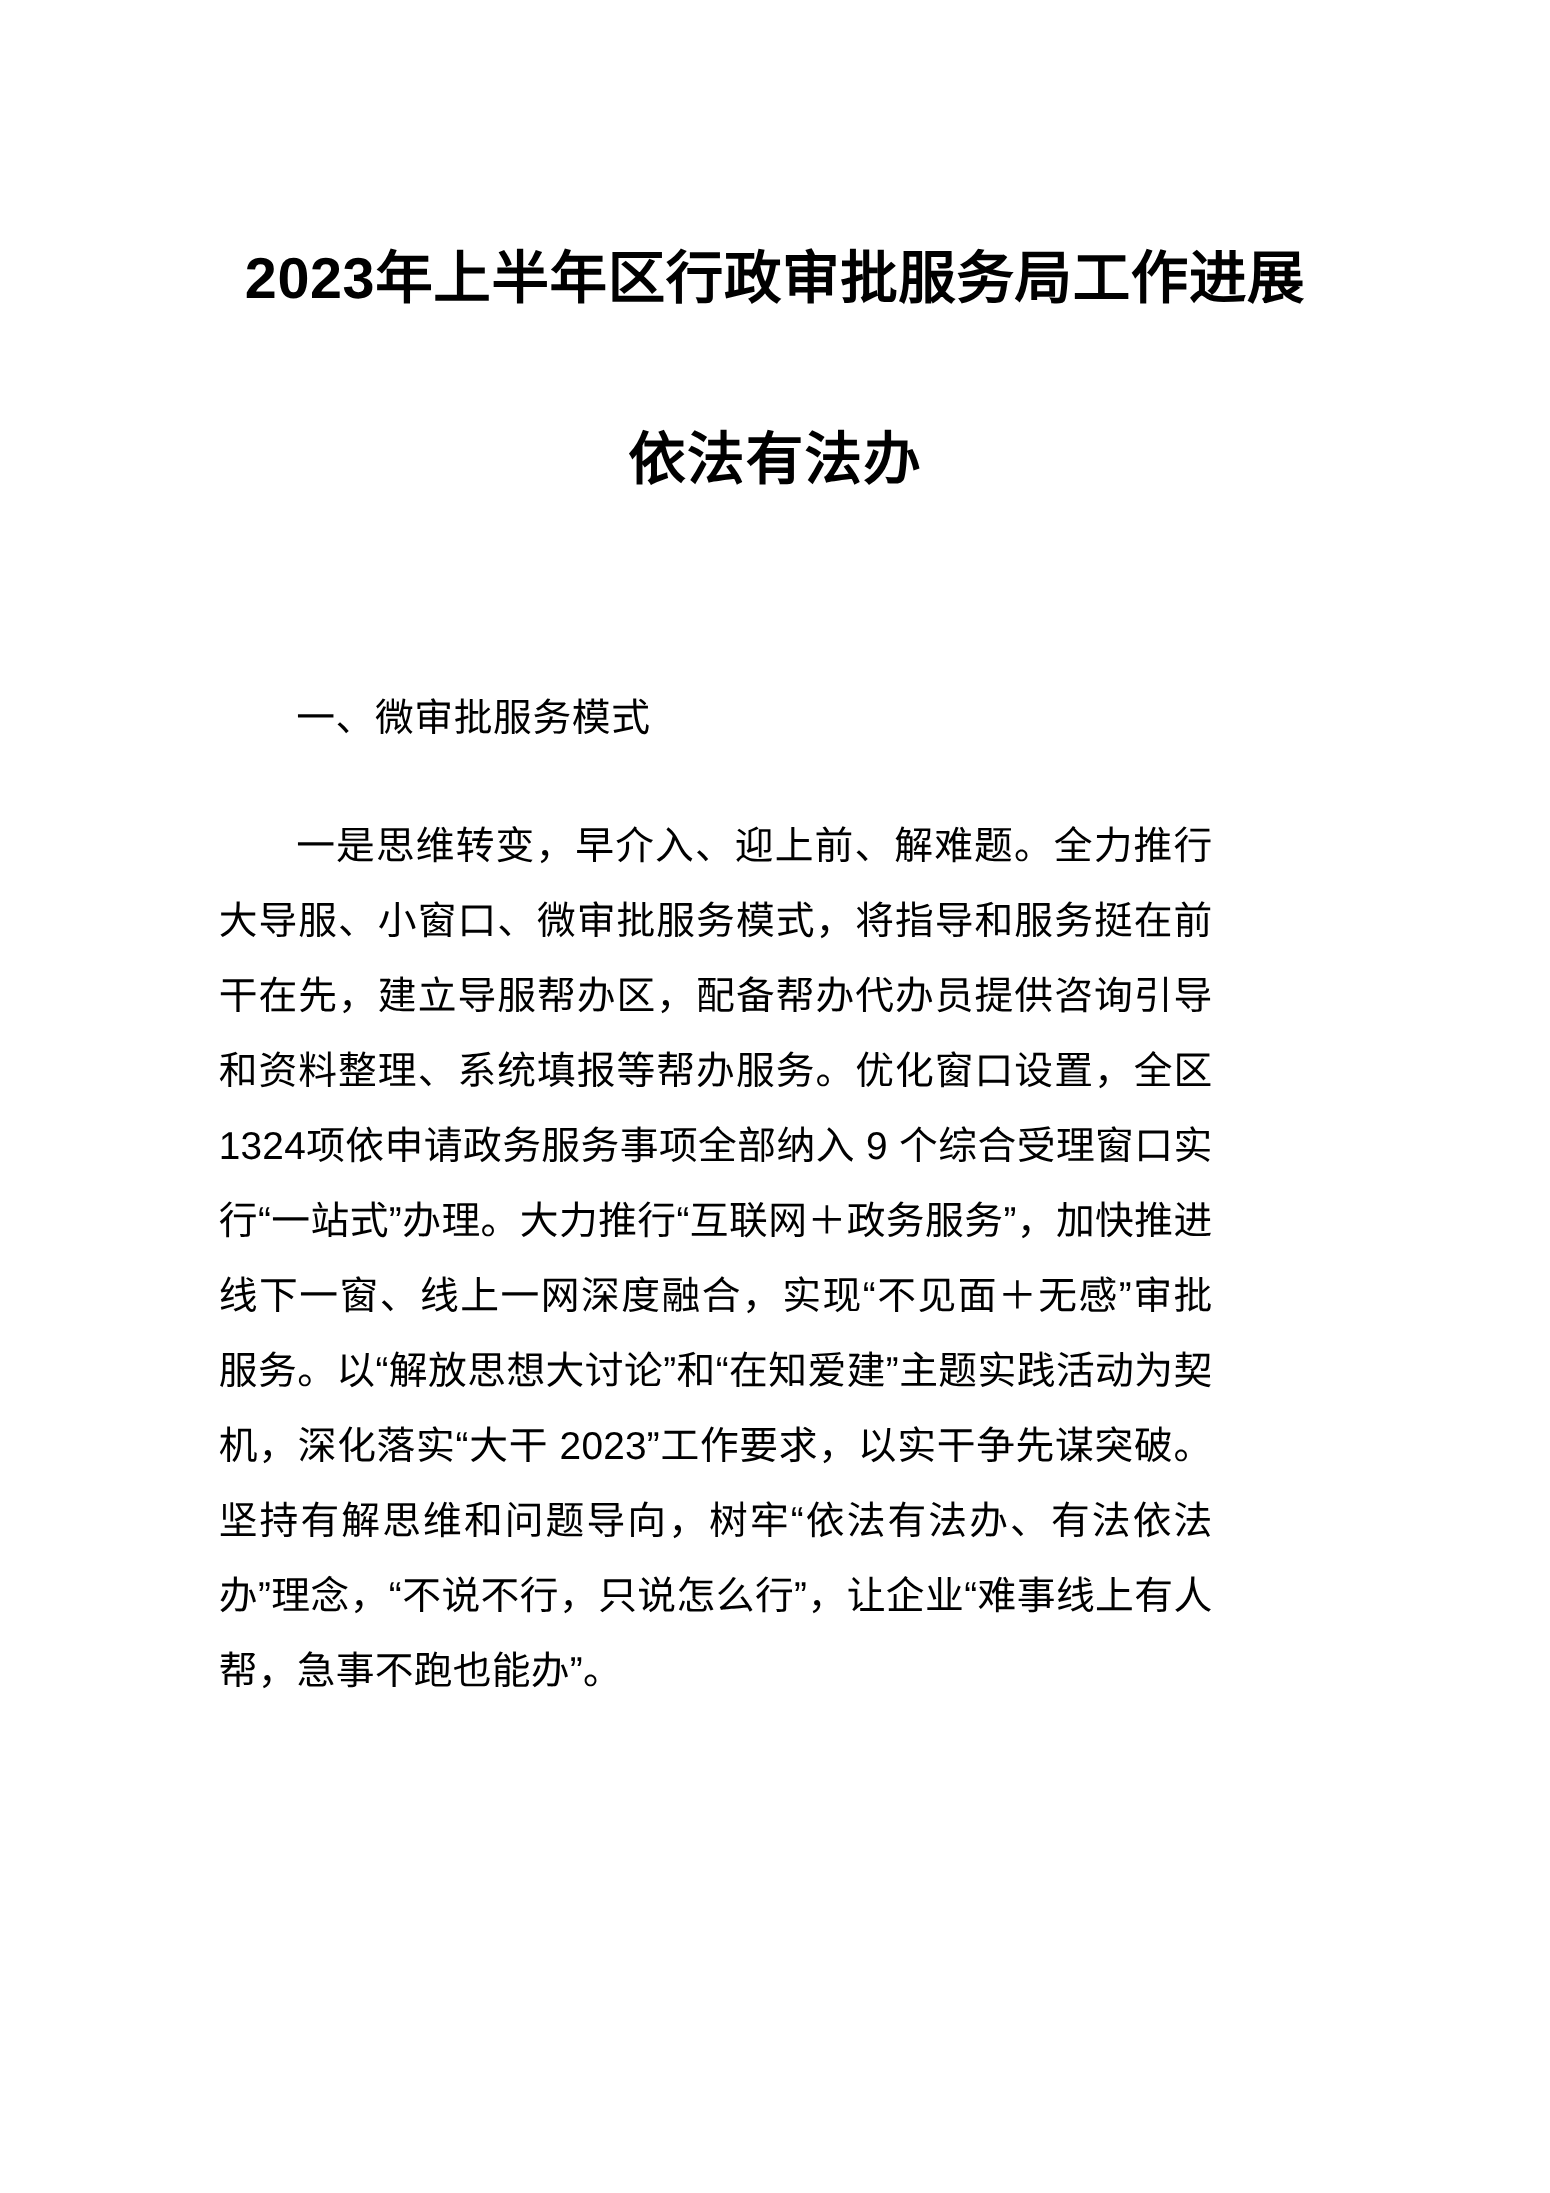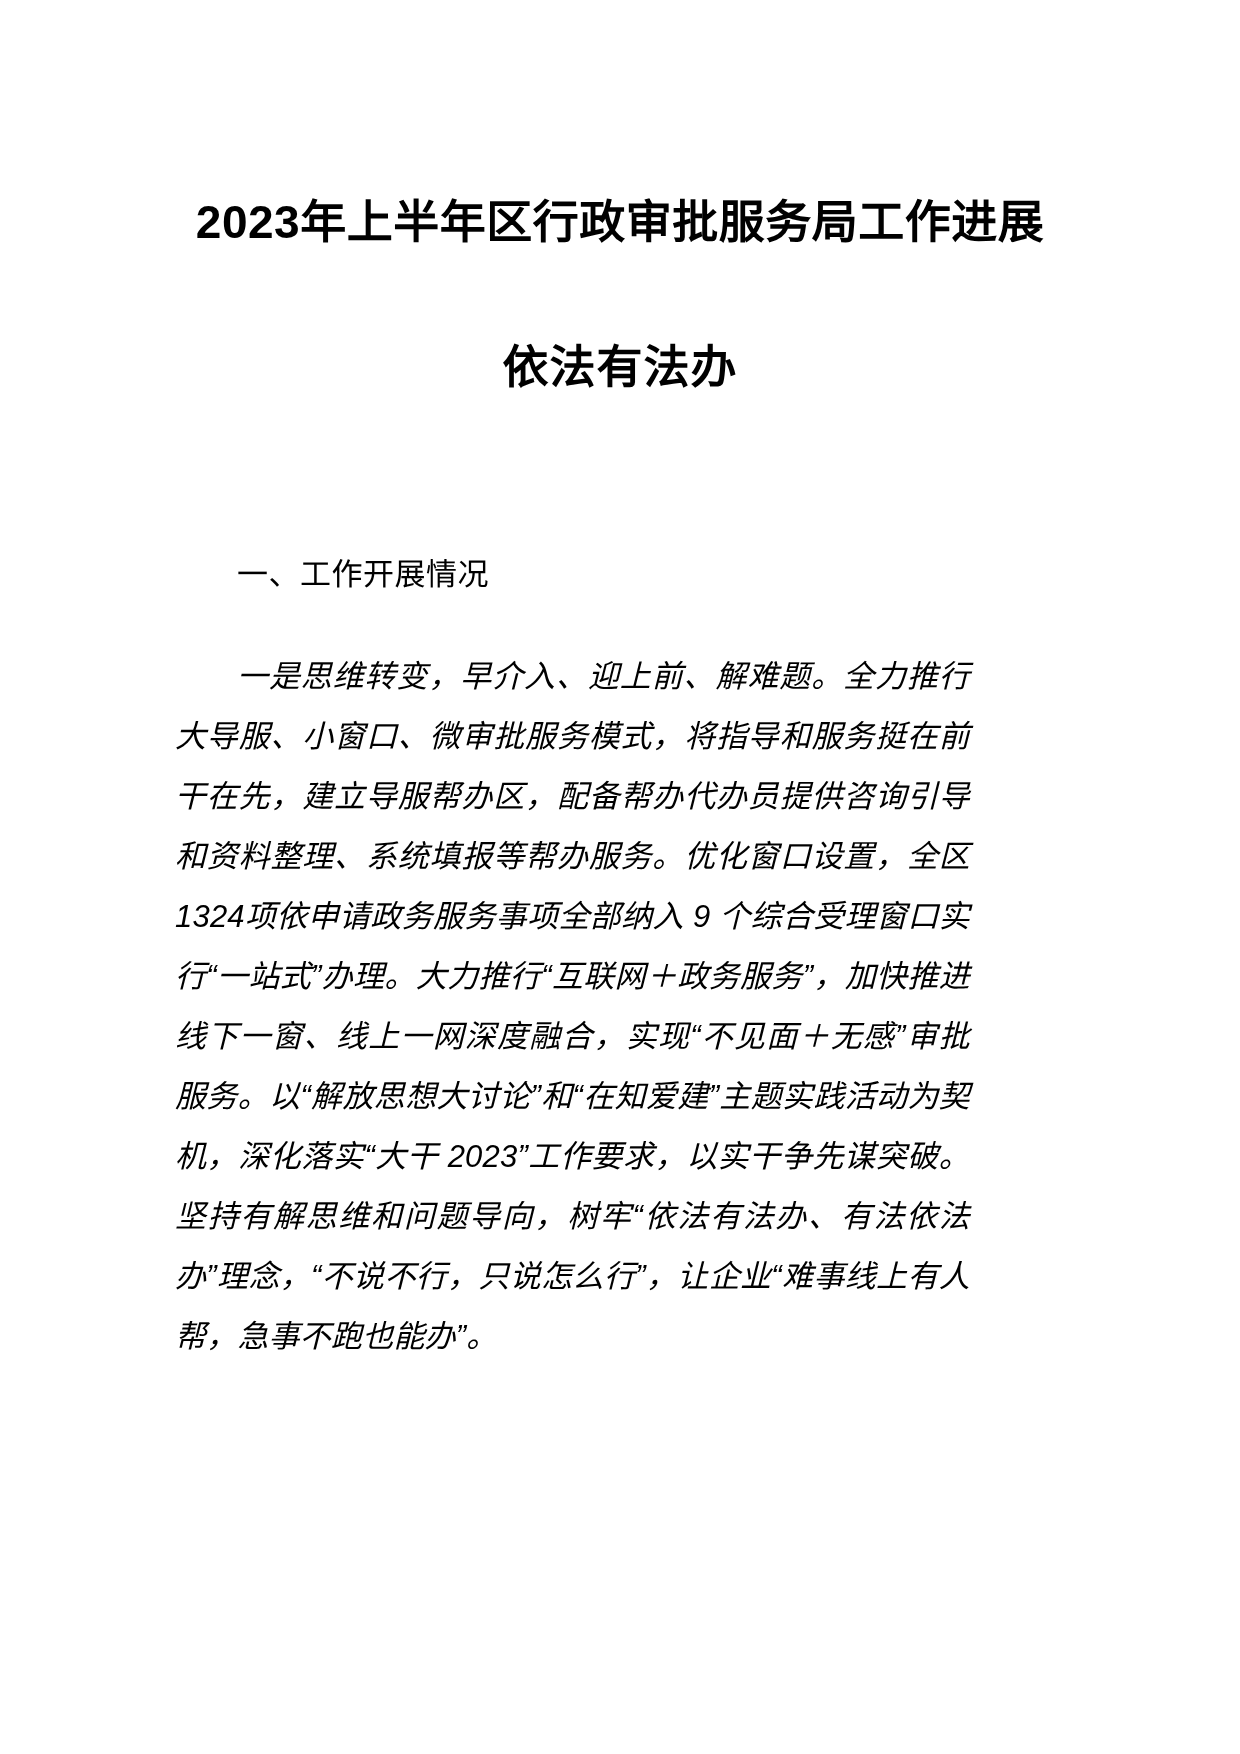--- a/index.html
+++ b/index.html
@@ -72,34 +72,33 @@
     font-size: 31px;
     font-weight: 400;
     line-height: 60px;
     letter-spacing: 0.2px;
     text-align: justify;
     text-align-last: left;
     text-justify: inter-character;
     text-indent: 62px;
     color: #000000;
     word-break: break-all;
-    font-style: italic;
   }
 </style>
 </head>
 <body>
 
 <div class="page">
 
   <h1 class="doc-title">
     <span class="title-line line-1">2023年上半年区行政审批服务局工作进展</span>
     <span class="title-line line-2">依法有法办</span>
   </h1>
 
   <div class="body-area">
 
-    <h2 class="section-heading">一、工作开展情况</h2>
+    <h2 class="section-heading">一、微审批服务模式</h2>
 
     <p class="body-paragraph">一是思维转变，早介入、迎上前、解难题。全力推行大导服、小窗口、微审批服务模式，将指导和服务挺在前干在先，建立导服帮办区，配备帮办代办员提供咨询引导和资料整理、系统填报等帮办服务。优化窗口设置，全区1324项依申请政务服务事项全部纳入 9 个综合受理窗口实行“一站式”办理。大力推行“互联网＋政务服务”，加快推进线下一窗、线上一网深度融合，实现“不见面＋无感”审批服务。以“解放思想大讨论”和“在知爱建”主题实践活动为契机，深化落实“大干 2023”工作要求，以实干争先谋突破。坚持有解思维和问题导向，树牢“依法有法办、有法依法办”理念，“不说不行，只说怎么行”，让企业“难事线上有人帮，急事不跑也能办”。</p>
 
   </div>
 
 </div>
 
 </body></html>

